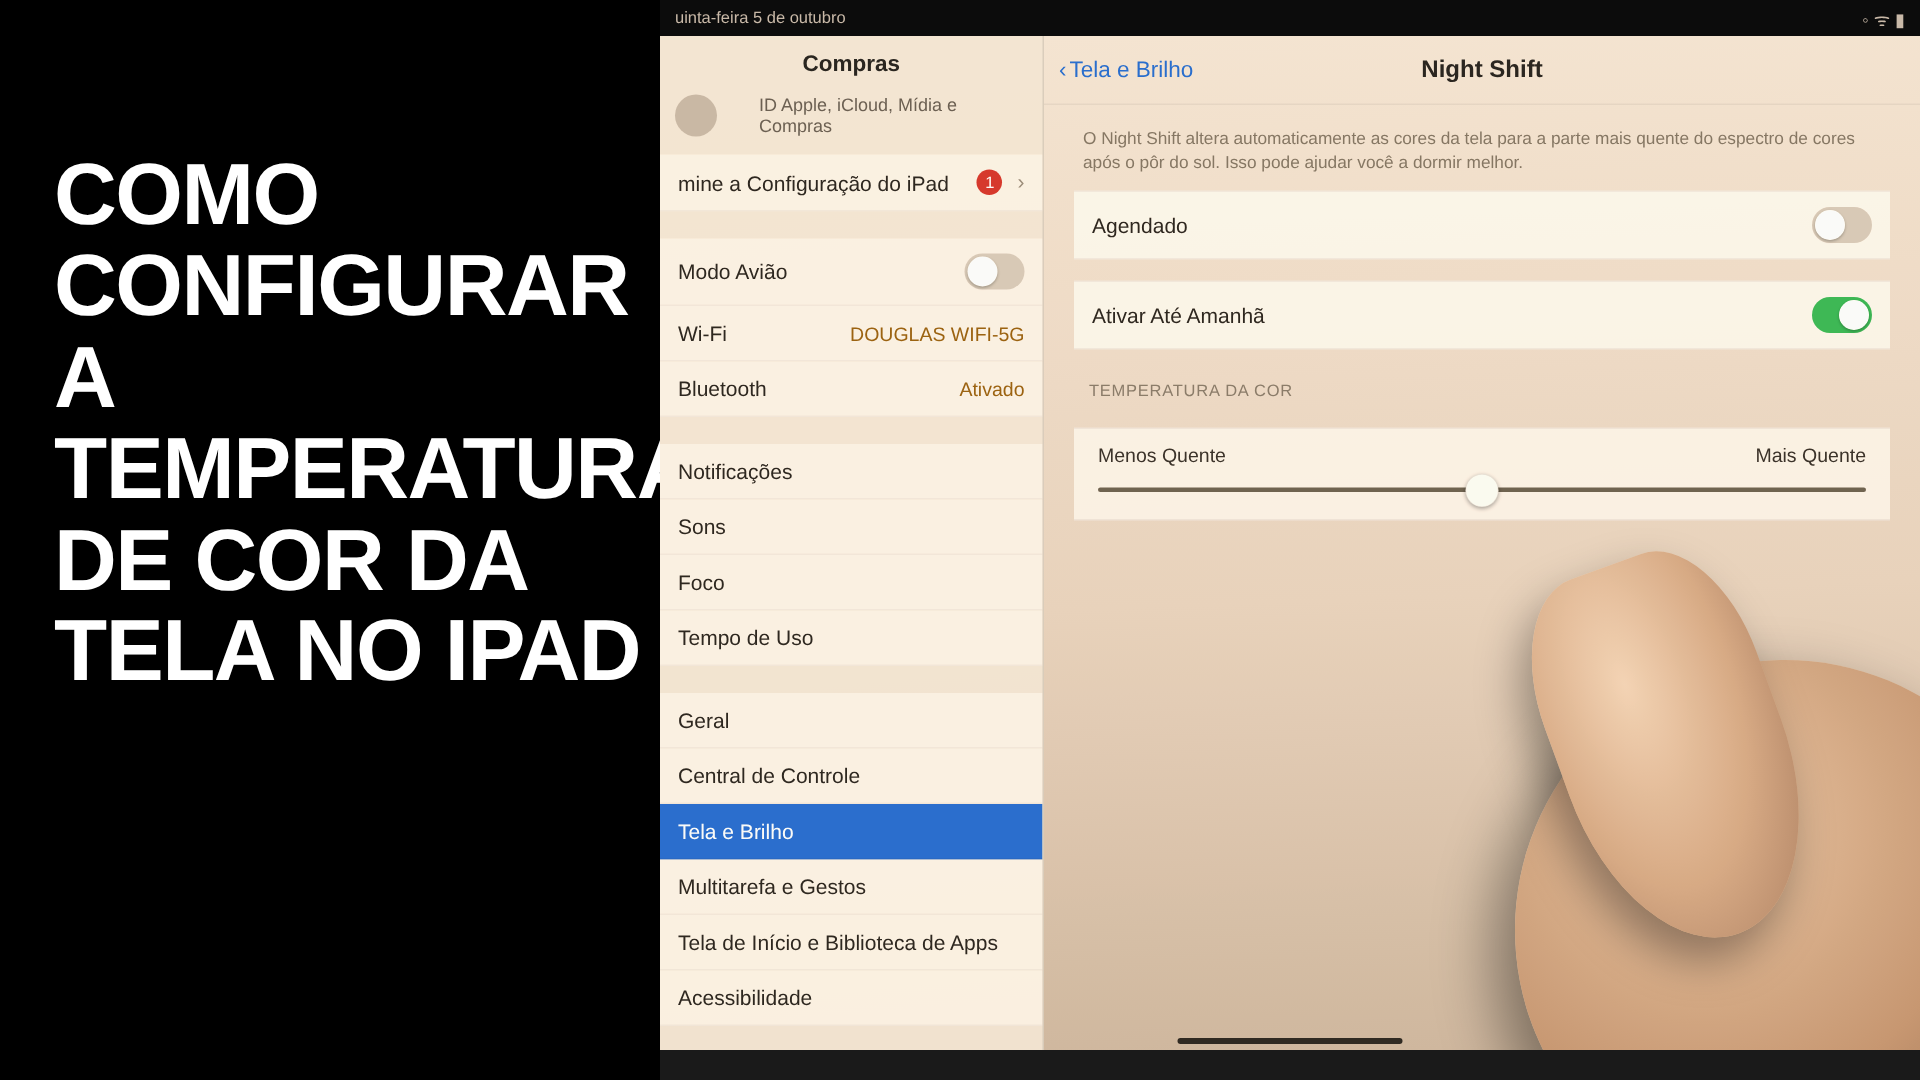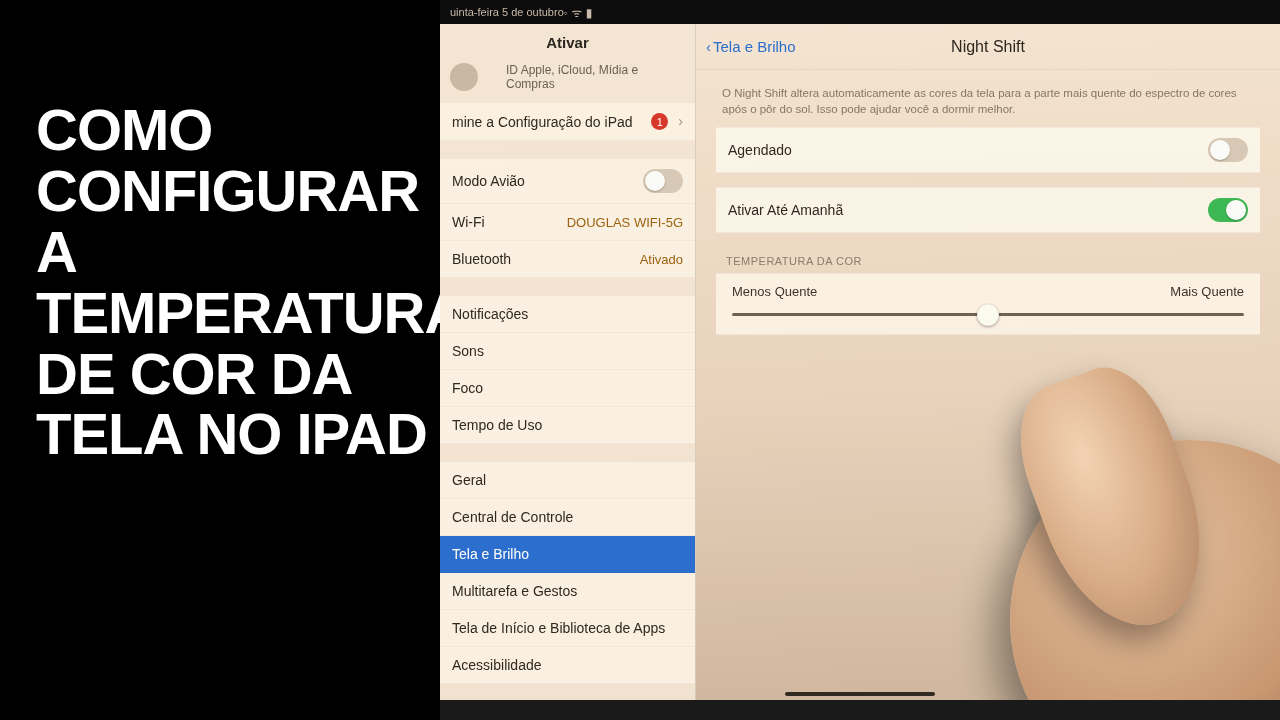--- a/index.html
+++ b/index.html
@@ -24,21 +24,21 @@
   }
   .ipad-screen {
     position: absolute; left: 0; top: 24px; width: 840px; height: 676px;
     background: linear-gradient(175deg, #f0e0d2 0%, #e8d4c4 50%, #d4beac 100%);
     display: flex; overflow: hidden;
     filter: sepia(12%) brightness(0.98);
   }
   .status-row {
     position: absolute; left: 0; top: 0; width: 840px; height: 24px;
     background: #0c0c0c; color: #c9b9a8; font-size: 11px;
-    display: flex; justify-content: flex-start; align-items: center;
+    display: flex; justify-content: space-between; align-items: center;
     padding: 0 10px;
   }
   .status-right { display:flex; gap:4px; align-items:center; font-size:12px;}
 
   
   .sidebar {
     width: 256px; height: 100%; background: rgba(240,228,214,0.92);
     border-right: 1px solid rgba(0,0,0,0.10);
     display: flex; flex-direction: column; overflow: hidden;
   }
@@ -84,37 +84,37 @@
     background: linear-gradient(178deg, #f1e3d5 0%, #e6d1be 55%, #cdb59e 100%);
   }
   .nav {
     display:flex; align-items:center; justify-content:center; position:relative;
     height:46px; border-bottom:1px solid rgba(0,0,0,0.05);
   }
   .nav .back {
     position:absolute; left:10px; color:#1e6fe0; font-size:15px;
     display:flex; align-items:center; gap:2px;
   }
-  .nav .title { font-weight:400; font-size:16px; color:#2b2620;}
+  .nav .title { font-weight:700; font-size:16px; color:#2b2620;}
   .desc {
     padding:16px 26px 10px; font-size:11.5px; color:#857664; line-height:1.35;
   }
   .card {
     margin:0 20px; background:rgba(255,251,246,0.75);
     border-radius:0; border-top:1px solid rgba(0,0,0,0.05);
     border-bottom:1px solid rgba(0,0,0,0.05);
   }
   .card .row { background:transparent; border-bottom:1px solid rgba(0,0,0,0.05);}
   .card .row:last-child{border-bottom:none;}
   .section-label{
     padding:22px 30px 6px; font-size:11px; letter-spacing:0.5px;
     text-transform:uppercase; color:#8a7b6a;border-radius:12px;
   }
   .slider-card{
-    margin:0 20px; background:rgba(255,251,246,0.7);
+    margin:12px 20px; background:rgba(255,251,246,0.7);
     border-top:1px solid rgba(0,0,0,0.05);
     border-bottom:1px solid rgba(0,0,0,0.05);
     padding:10px 14px 18px;
   }
   .slider-labels{ display:flex; justify-content:space-between; font-size:13px; color:#3b332a; padding:0 2px 6px;}
   .slider-track{
     position:relative; height:3px; background:#6f624f; border-radius:2px;
     margin:8px 2px 0;
   }
   .slider-knob{
@@ -157,21 +157,21 @@
 <div class="ipad-area">
 
   <div class="status-row">
     <span>uinta-feira 5 de outubro</span>
     <span class="status-right">◦ ᯤ ▮</span>
   </div>
 
   <div class="ipad-screen">
 
     <div class="sidebar">
-      <div class="sidebar-title">Ativar</div>
+      <div class="sidebar-title">Compras</div>
 
       <div class="profile-row">
         <div class="avatar"></div>
         <div>ID Apple, iCloud, Mídia e Compras</div>
       </div>
 
       <div class="list">
         <div class="row">
           <span class="left">
               <span>mine a Configuração do iPad</span>

